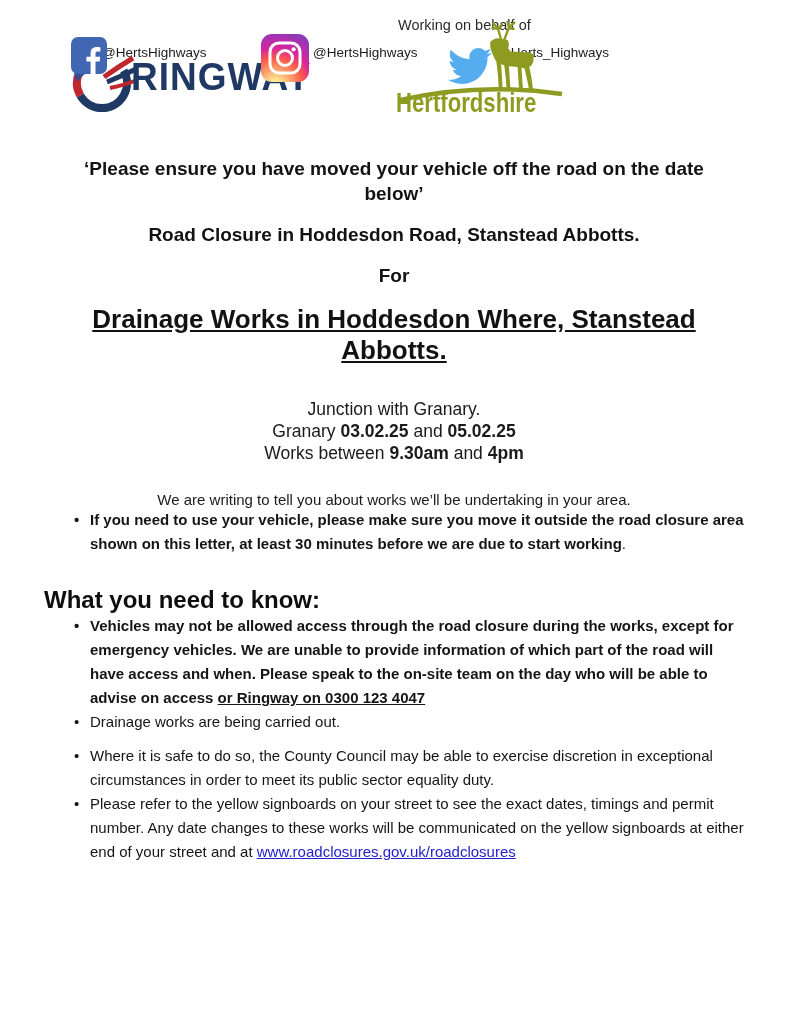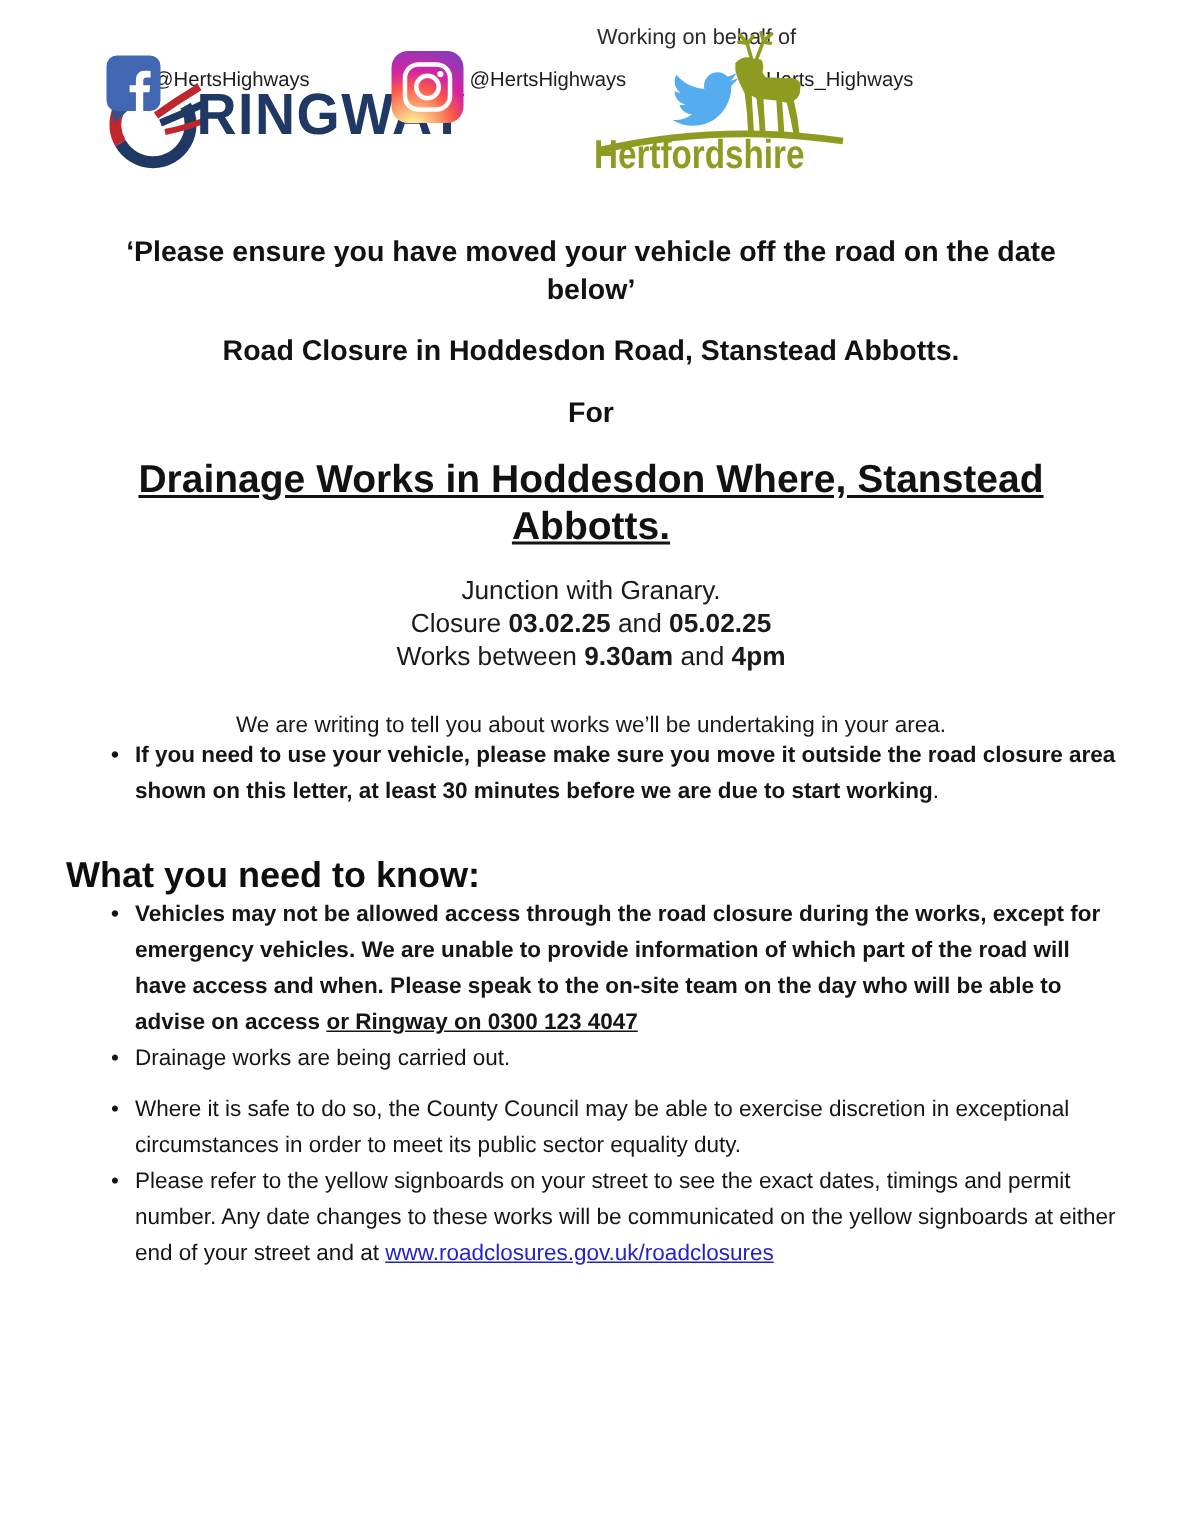--- a/index.html
+++ b/index.html
@@ -39,21 +39,21 @@
     transform:scaleX(0.82); transform-origin:left top; letter-spacing:0px;
   }
 
   
   .content { padding:0 44px; }
   .headline { margin-top:28px; text-align:center; font-weight:bold; font-size:19px; line-height:25px; color:#121212; }
   .headline div { margin:16px; }
   .headline-main { font-size:26px; line-height:31px; margin-top:4px; }
   .headline-main .u { text-decoration:underline; }
 
-  .junction-block { margin-top:16px; text-align:center; font-size:17.5px; line-height:22px; color:#1a1a1a; }
+  .junction-block { margin-top:32px; text-align:center; font-size:17.5px; line-height:22px; color:#1a1a1a; }
   .intro { margin-top:27px; text-align:center; font-size:15px; color:#1a1a1a; }
 
   .section-heading { font-size:24px; font-weight:bold; margin:30px 0 0 0; color:#0e0e0e; }
 
   ul.bullets { list-style:none; margin:0; padding:0 0 0 30px; }
   ul.bullets li { display:flex; font-size:15px; line-height:24px; color:#151515; }
   ul.bullets li + li { margin-top:10px; }
   .bullet-dot { flex:0 0 16px; width:16px; }
   .bullet-dot::before { content:"•"; }
   li.b-bold .bullet-dot { font-weight:bold; }
@@ -119,21 +119,21 @@
 
     <div class="headline">
       <div>‘Please ensure you have moved your vehicle off the road on the date below’</div>
       <div>Road Closure in Hoddesdon Road, Stanstead Abbotts.</div>
       <div>For</div>
       <div class="headline-main"><span class="u">Drainage Works in Hoddesdon Where, Stanstead Abbotts.</span></div>
     </div>
 
     <div class="junction-block">
       <div>Junction with Granary.</div>
-      <div><span>Closure </span><span style="font-weight: bold;">03.02.25</span><span> and </span><span style="font-weight: bold;">05.02.25</span></div>
+      <div><span>Granary </span><span style="font-weight: bold;">03.02.25</span><span> and </span><span style="font-weight: bold;">05.02.25</span></div>
       <div><span>Works between </span><span style="font-weight: bold;">9.30am</span><span> and </span><span style="font-weight: bold;">4pm</span></div>
     </div>
 
     <div class="intro">We are writing to tell you about works we’ll be undertaking in your area.</div>
 
 
     <ul class="bullets group-do">
       <li class="b-bold">
         <span class="bullet-dot"></span>
         <span class="bullet-text"><span style="font-weight: bold;">If you need to use your vehicle, please make sure you move it outside the road closure area shown on this letter, at least 30 minutes before we are due to start working</span><span>.</span></span>

